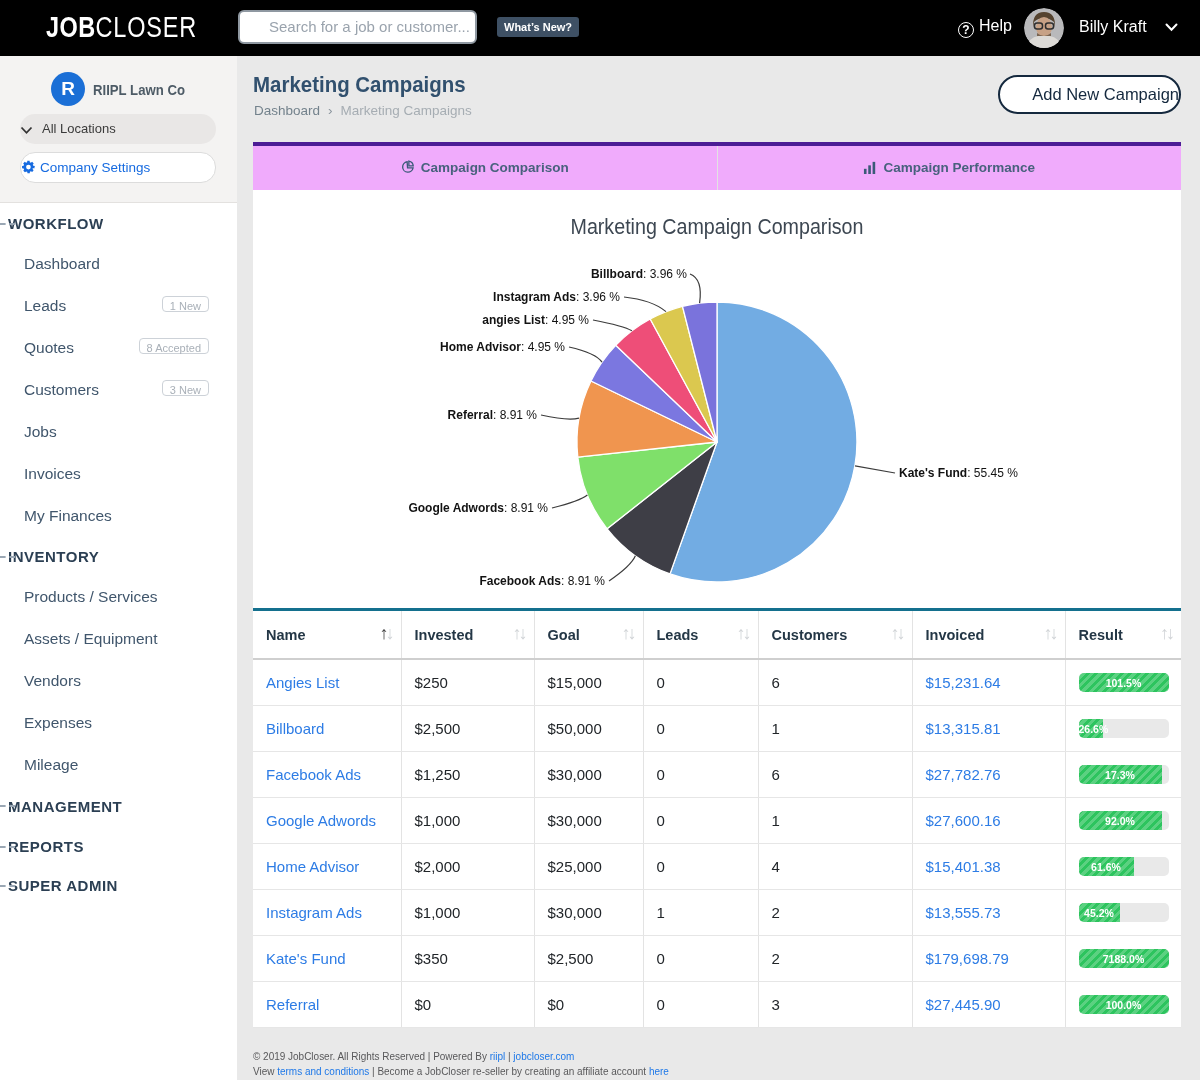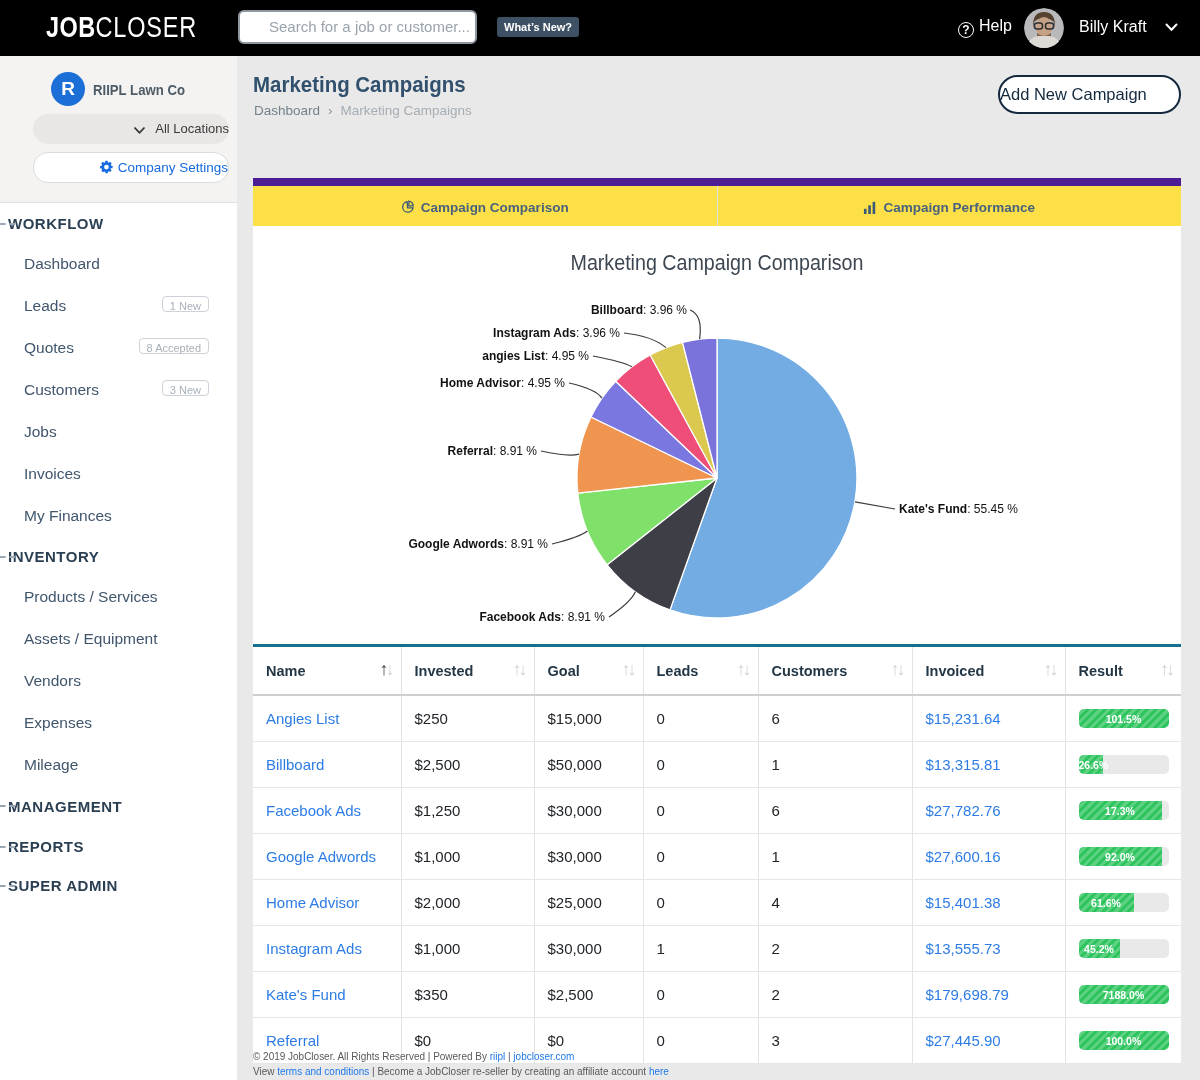--- a/index.html
+++ b/index.html
@@ -17,40 +17,40 @@
 .chev { display:inline-block; }
 .avatar { position:absolute; left:1024px; top:8px; width:40px; height:40px; border-radius:50%; overflow:hidden; }
 .uname { position:absolute; left:1079px; top:18px; color:#fff; font-size:16px; }
 .help .chev { margin-left:13px; } .uname .chev { margin-left:18px; }
 
 
 .sidebar { position:absolute; left:0; top:56px; width:237px; bottom:0; background:#fff; }
 .side-top { position:absolute; left:0; top:0; width:237px; height:147px; background:#f4f3f2; border-bottom:1px solid #e3e1df; }
 .rball { position:absolute; left:51px; top:16px; width:34px; height:34px; border-radius:50%; background:#1b6fd6; color:#fff; font-weight:700; font-size:19px; text-align:center; line-height:34px; }
 .cname { position:absolute; left:93px; top:25px; font-size:15.5px; font-weight:700; color:#4d5b66; transform:scaleX(0.85); transform-origin:left center; white-space:nowrap; }
-.pill { position:absolute; left:33px; width:196px; border-radius:15px; text-align:right; }
+.pill { position:absolute; left:20px; width:196px; border-radius:15px; text-align:left; }
 .loc { top:58px; height:30px; background:#e9e7e6; font-size:13px; color:#3a3a3a; line-height:30px; }
 .cset { top:96px; height:31px; background:#fff; border:1px solid #dcdcdc; font-size:13.5px; color:#176be0; line-height:29px; }
 .loc svg { vertical-align:-2px; margin-right:9px; }
 .cset svg { vertical-align:-2px; margin-right:5px; }
 .nav { position:absolute; left:0; top:148px; width:237px; }
 .sec { position:relative; height:39px; line-height:39px; padding-left:8px; font-size:15px; font-weight:700; letter-spacing:0.5px; color:#2b3f53; }
 .sec:before { content:""; position:absolute; left:0; top:19px; width:15px; border-top:2px dashed #9aa7b4; }
 .item { position:relative; height:42px; line-height:42px; padding-left:24px; font-size:15.5px; color:#40566c; }
 .badge { position:absolute; right:28px; top:11px; height:16px; border:1px solid #cdd2d8; border-radius:4px; font-size:11px; color:#a9b0b8; line-height:18px; padding:0 7px; background:#fff; }
 
 
 .h1 { position:absolute; left:253px; top:72px; font-size:22px; font-weight:700; color:#31506e; transform:scaleX(0.93); transform-origin:left center; white-space:nowrap; }
 .crumbs { position:absolute; left:254px; top:103px; font-size:13.5px; color:#73828c; }
 .crumbs-sep { color:#8a949d; margin:0 8px; }
 .crumbs-cur { color:#a6adb3; }
-.addbtn { position:absolute; left:998px; top:75px; width:183px; height:39px; background:#fff; border:2px solid #15293e; border-radius:20px; font-size:16.5px; color:#15293e; text-align:left; line-height:35px; }
+.addbtn { position:absolute; left:998px; top:75px; width:183px; height:39px; background:#fff; border:2px solid #15293e; border-radius:20px; font-size:16.5px; color:#15293e; text-align:right; line-height:35px; }
 
 .card { position:absolute; left:253px; top:142px; width:928px; }
-.tabs { height:48px; border-top:8px solid #4c1d95; background:#fde047; display:flex;margin-top:36px; }
+.tabs { height:48px; border-top:4px solid #4c1d95; background:#f0abfc; display:flex; }
 .tab { flex:1; text-align:center; line-height:44px; font-size:13.5px; font-weight:700; color:#48617d; }
 .tab + .tab { border-left:1px solid #e2e2e2; }
 .tab svg { vertical-align:-2px; margin-right:6px; }
 .chartbox { height:418px; background:#fff; position:relative; }
 
 
 .tbl { border-top:3px solid #14708e; background:#fff; }
 table { width:928px; border-collapse:collapse; table-layout:fixed; }
 th, td { text-align:left; padding-left:13px; font-size:15px; }
 th { height:48px; font-weight:700; color:#243746; border-bottom:2px solid #cfcfcf; position:relative; font-size:14.5px; }

